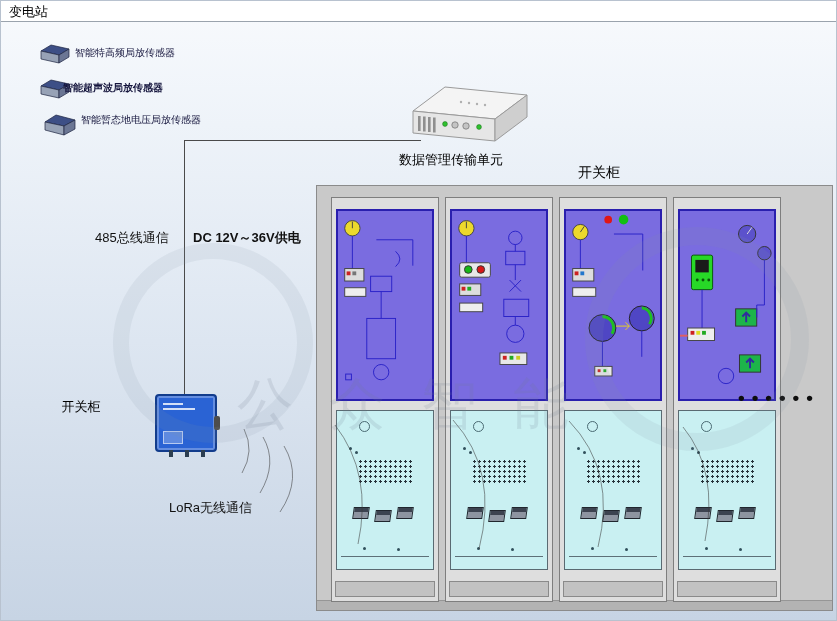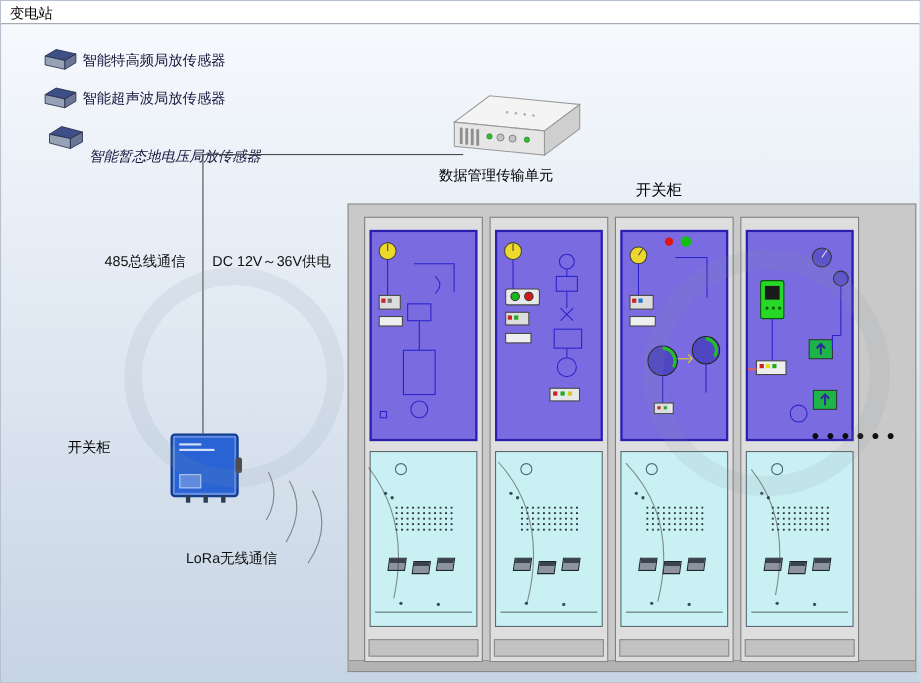--- a/index.html
+++ b/index.html
@@ -8,26 +8,26 @@
     position:relative;width:837px;height:621px;overflow:hidden;
     background:linear-gradient(180deg,#f8fafd 0%,#eef3f9 20%,#dde6f1 55%,#c7d4e4 100%);
     border:1px solid #b8c2cf;box-sizing:border-box;
   }
   .abs{position:absolute;}
   
   #hdr{left:0;top:0;width:100%;height:20px;background:#ffffff;border-bottom:1px solid #9aa3ad;}
   #hdr .t{position:absolute;left:8px;top:2px;font-size:13px;color:#000;}
   
   .srow{height:26px;}
-  .slabel{font-size:13px;color:#14143c;white-space:nowrap;}
+  .slabel{font-size:10px;color:#14143c;white-space:nowrap;}
   
   .hline{border-top:1.6px solid #4a4a4a;height:0;}
   .vline{border-left:1.6px solid #4a4a4a;width:0;}
   .linklabel{font-size:13px;color:#111;white-space:nowrap;}
-  .bold{font-weight:normal;}
+  .bold{font-weight:bold;}
   
   #enclosure{left:315px;top:184px;width:517px;height:426px;background:#c9c9c9;border:1px solid #8b8b8b;box-sizing:border-box;}
   #enclosure::after{content:"";position:absolute;left:0;right:0;bottom:0;height:9px;background:#b3b3b3;border-top:1px solid #969696;}
   .cabinet{position:absolute;top:196px;width:108px;height:405px;background:#dedede;border:1px solid #7e7e7e;box-sizing:border-box;}
   .panel{position:absolute;left:4px;top:11px;width:98px;height:192px;background:#7a6ce0;border:2px solid #2a1fae;box-sizing:border-box;}
   .panel svg{display:block;width:100%;height:100%;}
   .lower{position:absolute;left:4px;top:212px;width:98px;height:160px;background:#c9f0f2;border:1px solid #5a6a72;box-sizing:border-box;}
   .cbase{position:absolute;left:3px;right:3px;bottom:4px;height:16px;background:#c2c2c2;border:1px solid #8a8a8a;box-sizing:border-box;}
   .l-circle{position:absolute;left:22px;top:10px;width:9px;height:9px;border:1px solid #4a6a72;border-radius:50%;}
   .vent{position:absolute;left:21px;top:48px;width:56px;height:25px;
@@ -71,29 +71,29 @@
       <polygon points="22,12 32,6 32,14 22,20" fill="#6b7694" stroke="#1c2440" stroke-width="0.7"></polygon>
     </svg>
     <span class="abs slabel" style="left:38px;top:3px;">智能特高频局放传感器</span>
   </div>
   <div class="abs srow" style="left:36px;top:77px;">
     <svg class="abs" style="left:0;top:0;" width="34" height="22">
       <polygon points="4,8 14,2 32,6 22,12" fill="#3d4f86" stroke="#1c2440" stroke-width="0.7"></polygon>
       <polygon points="4,8 22,12 22,20 4,16" fill="#97a2b6" stroke="#1c2440" stroke-width="0.7"></polygon>
       <polygon points="22,12 32,6 32,14 22,20" fill="#6b7694" stroke="#1c2440" stroke-width="0.7"></polygon>
     </svg>
-    <span class="abs slabel" style="left:38px;top:3px;">智能超声波局放传感器</span>
+    <span class="abs slabel" style="left:26px;top:3px;font-weight:bold;">智能超声波局放传感器</span>
   </div>
   <div class="abs srow" style="left:40px;top:112px;">
     <svg class="abs" style="left:0;top:0;" width="36" height="24">
       <polygon points="4,9 15,2 34,7 23,13" fill="#3d4f86" stroke="#1c2440" stroke-width="0.7"></polygon>
       <polygon points="4,9 23,13 23,22 4,17" fill="#97a2b6" stroke="#1c2440" stroke-width="0.7"></polygon>
       <polygon points="23,13 34,7 34,16 23,22" fill="#6b7694" stroke="#1c2440" stroke-width="0.7"></polygon>
     </svg>
-    <span class="abs slabel" style="left:40px;top:20px;font-style:italic;">智能暂态地电压局放传感器</span>
+    <span class="abs slabel" style="left:40px;top:0;">智能暂态地电压局放传感器</span>
   </div>
 
   <div class="abs hline" style="left:184px;top:139px;width:236px;"></div>
   <div class="abs vline" style="left:183px;top:139px;height:254px;"></div>
 
   <div class="abs linklabel" style="left:94px;top:228px;">485总线通信</div>
   <div class="abs linklabel bold" style="left:192px;top:228px;">DC 12V～36V供电</div>
 
   <svg class="abs" style="left:398px;top:76px;" width="135" height="72">
     <polygon points="14,34 46,10 128,18 96,42" fill="#f4f4f4" stroke="#9a9a9a"></polygon>
@@ -288,14 +288,15 @@
       <path d="M334 424 Q372 473 357 543"></path>
       <path d="M452 419 Q498 470 478 548"></path>
       <path d="M568 420 Q616 470 597 546"></path>
       <path d="M682 426 Q718 470 704 540"></path>
     </g>
   </svg>
   <div class="abs linklabel" style="left:168px;top:498px;">LoRa无线通信</div>
 
   <div class="abs wmcircle" id="wmc1"></div>
   <div class="abs wmcircle" id="wmc2"></div>
+  <div class="abs" id="wmtext">公众智能</div>
 
 </div>
 
 </body></html>

